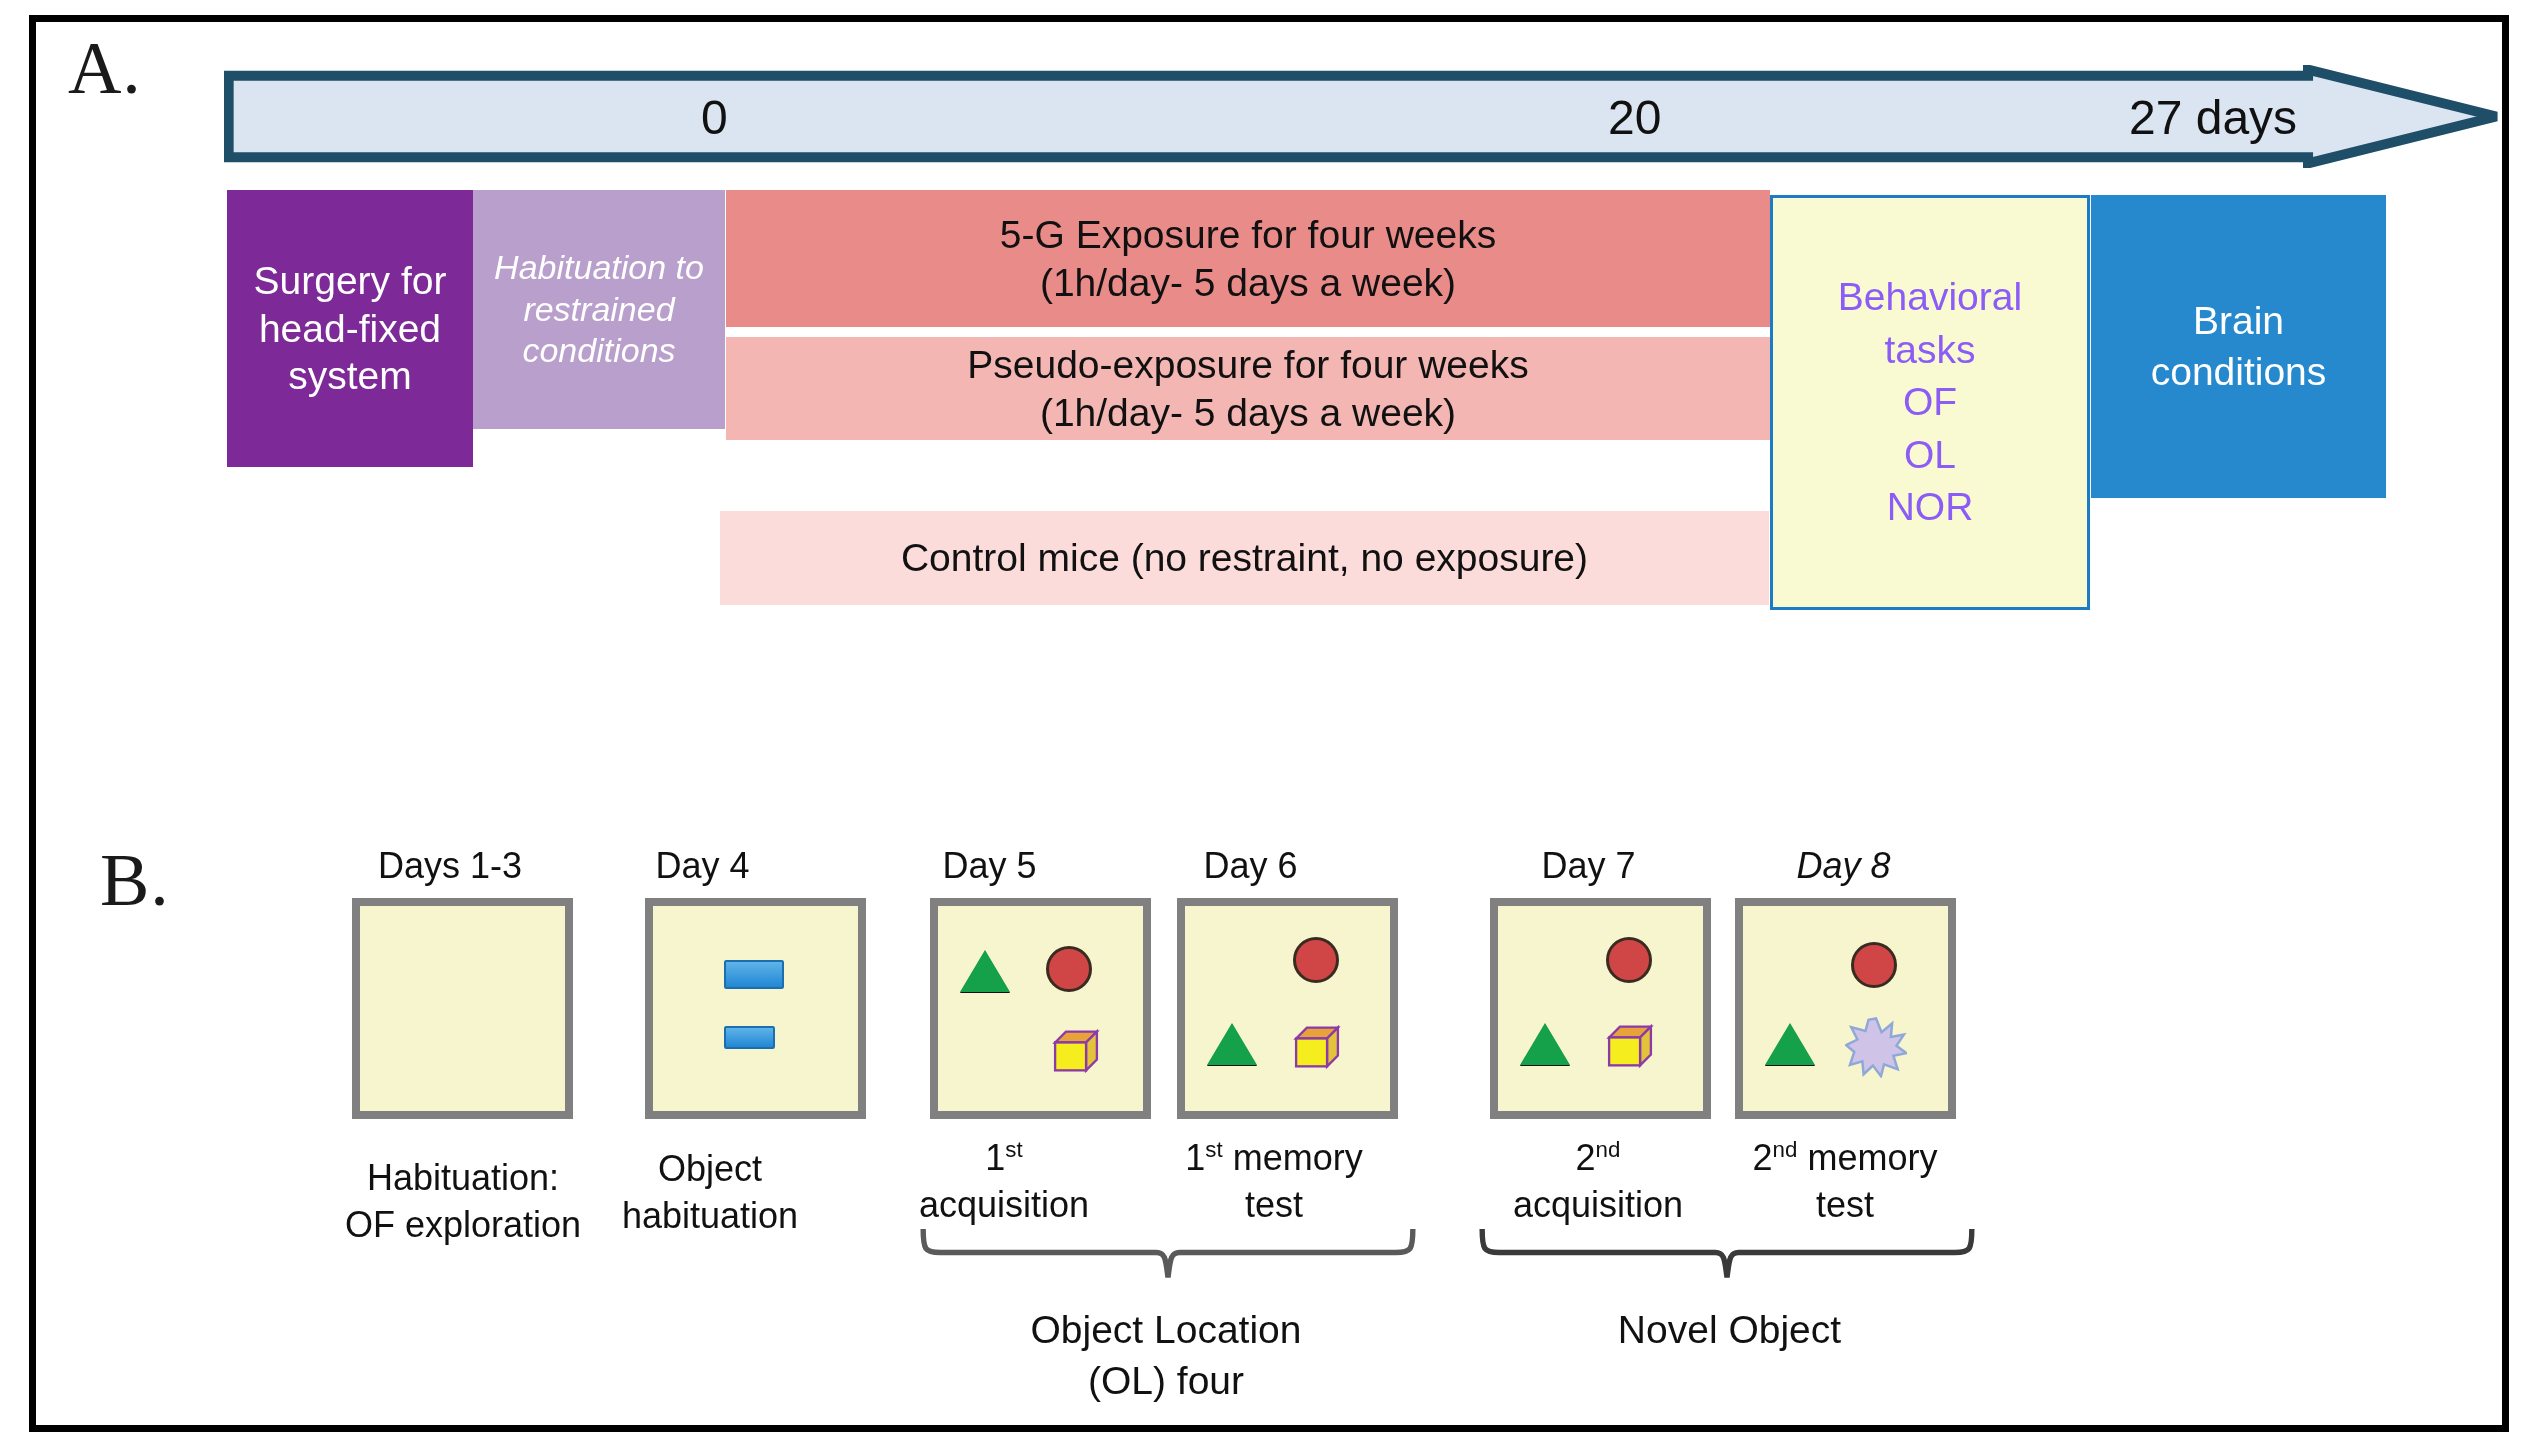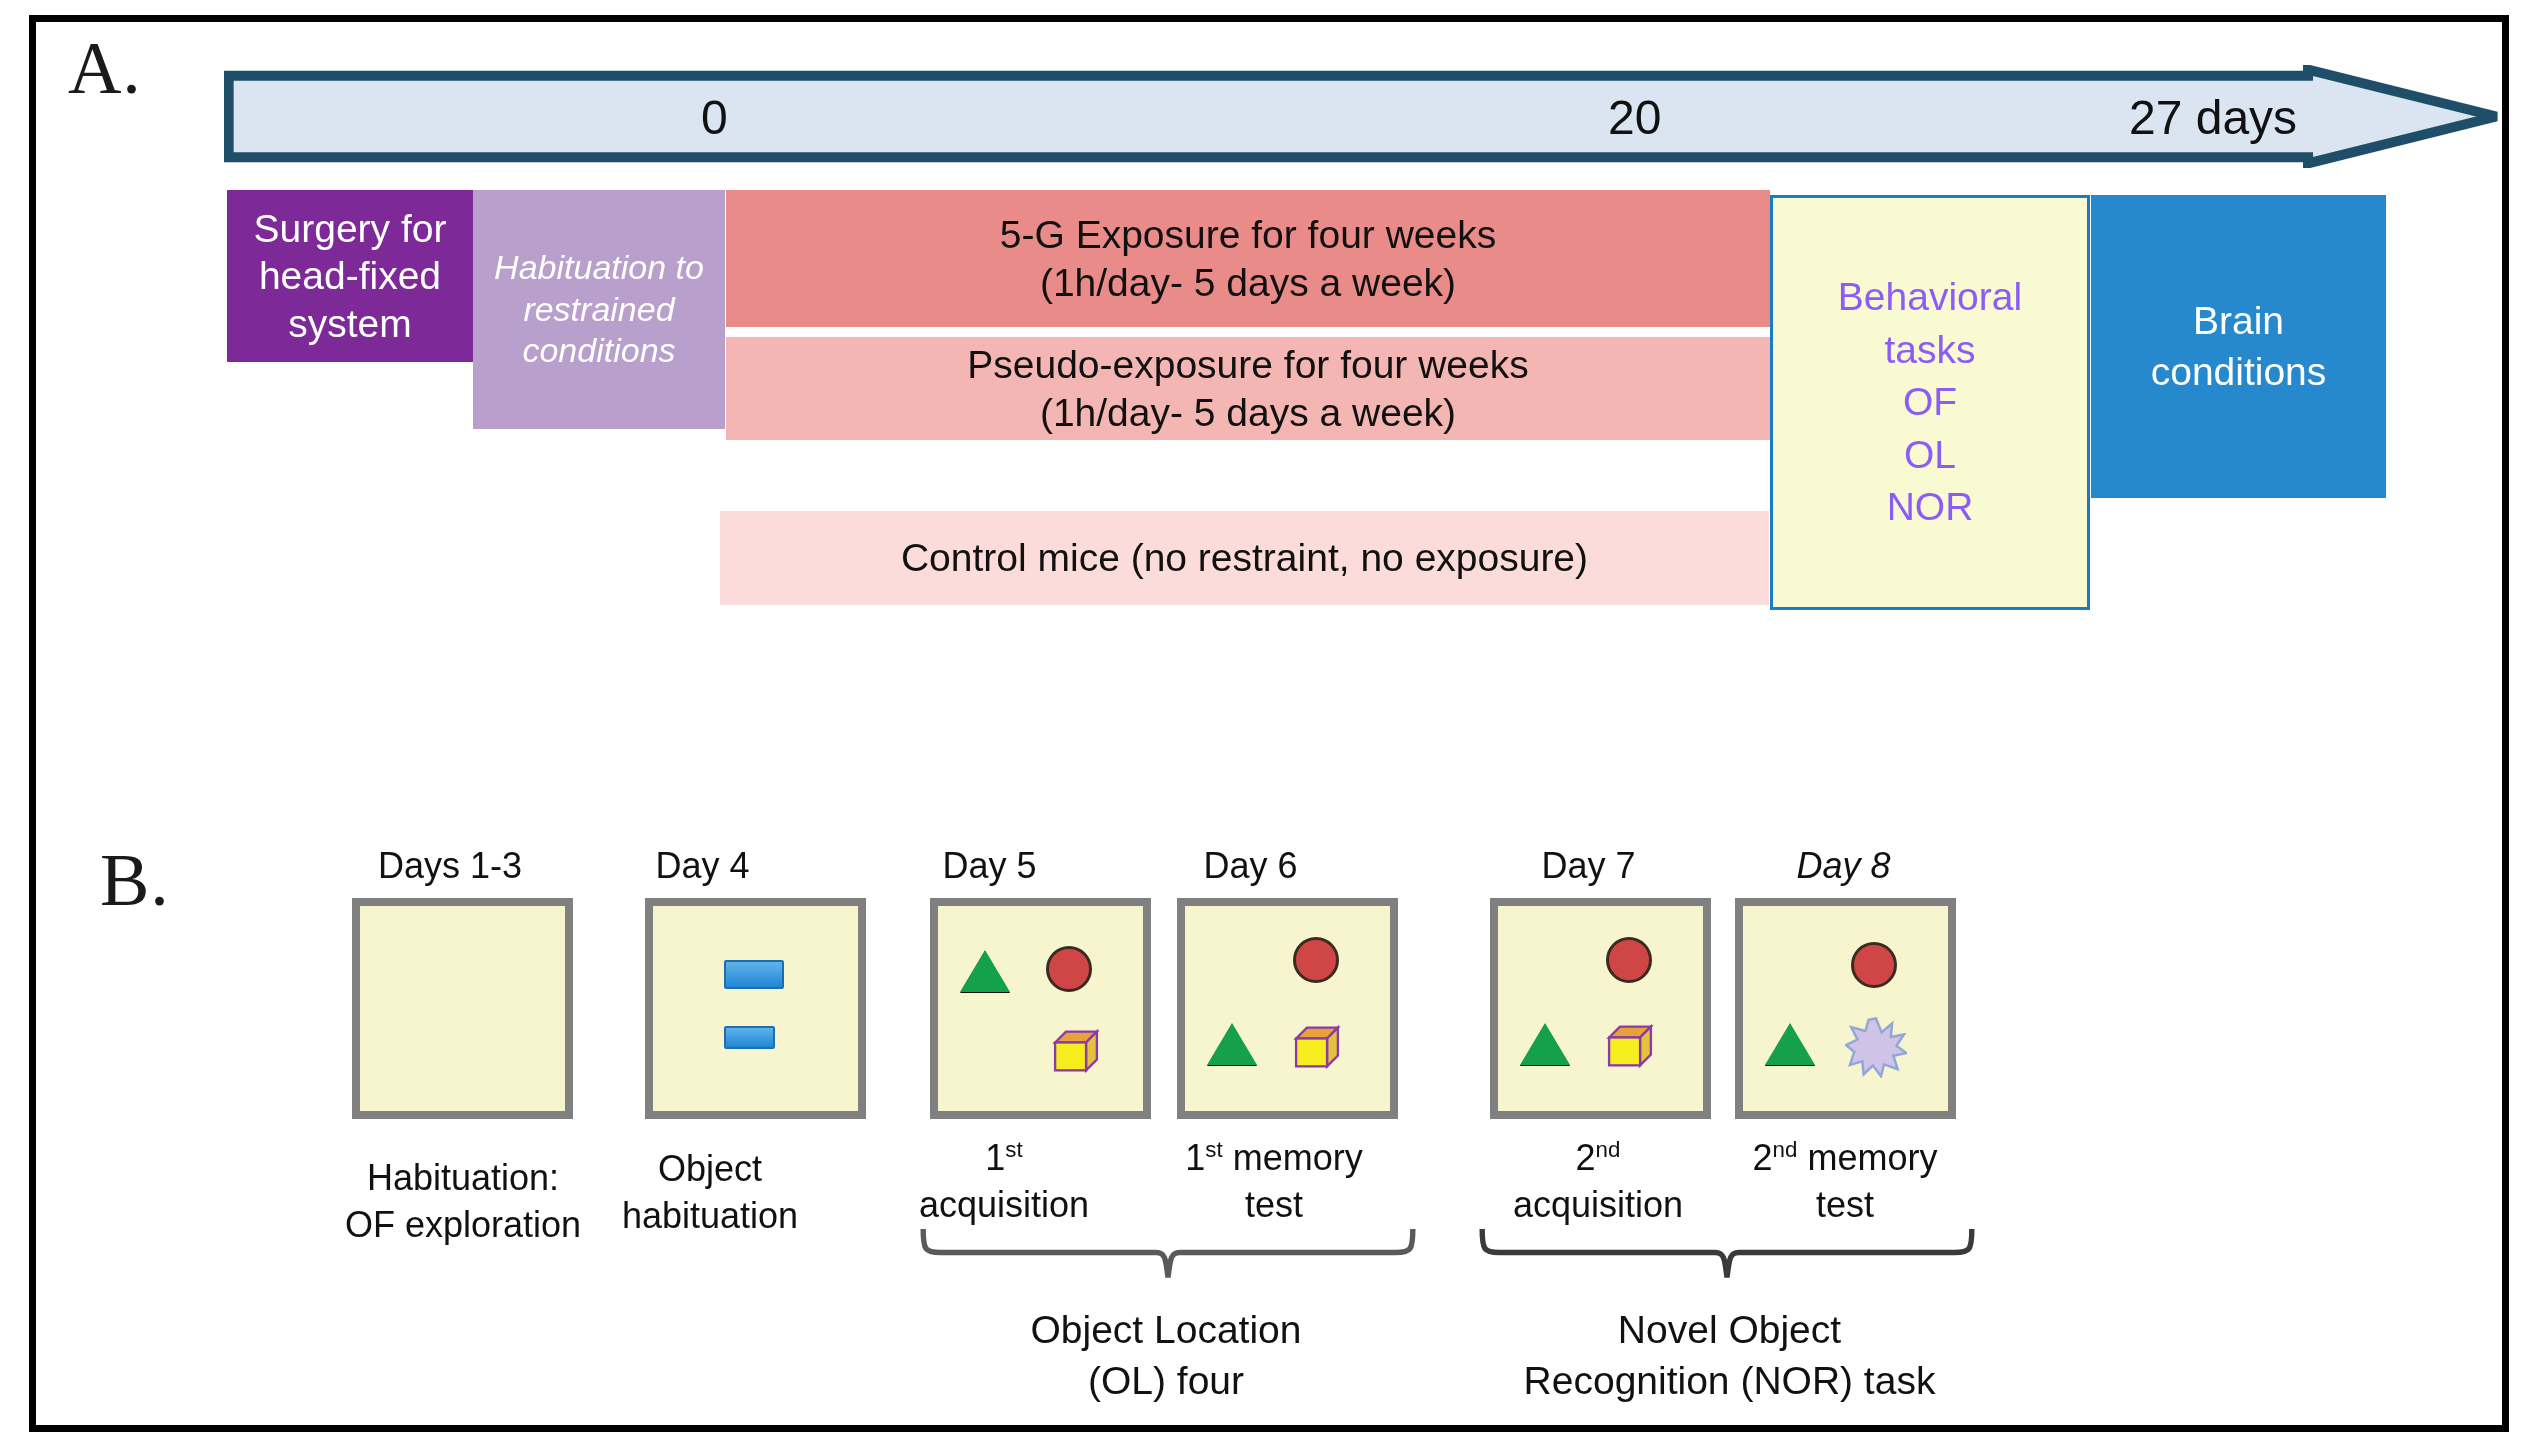--- a/index.html
+++ b/index.html
@@ -10,21 +10,21 @@
   
   .panel-letter{position:absolute;font-family:"Liberation Serif",serif;font-size:74px;color:#1a1a1a;font-weight:400;letter-spacing:0.8px;}
 
   #timeline-arrow{position:absolute;left:224px;top:65px;width:2277px;height:103px;}
   #timeline-arrow svg{display:block;width:100%;height:100%;}
   .tl-label{position:absolute;font-size:48px;color:#111;font-family:"Liberation Sans",sans-serif;white-space:nowrap;}
 
   .bar{position:absolute;display:flex;align-items:center;justify-content:center;text-align:center;box-sizing:border-box;line-height:1.22;}
   .bar-text{width:100%;padding:0 6.2px;}
 
-  #bar-surgery{left:227px;top:190px;width:246px;height:172px;background:#7D2A98;color:#fff;font-size:39px;}
+  #bar-surgery{left:227px;top:190px;width:246px;height:277px;background:#7D2A98;color:#fff;font-size:39px;}
   #bar-habituation{left:473px;top:190px;width:252px;height:239px;background:#B99FCB;color:#fff;font-size:34px;font-style:italic;}
   #bar-exposure{left:726px;top:190px;width:1044px;height:137px;background:#E98C89;color:#111;font-size:39px;}
   #bar-pseudo{left:726px;top:337px;width:1044px;height:103px;background:#F4B6B3;color:#111;font-size:39px;}
   #bar-control{left:720px;top:511px;width:1049px;height:94px;background:#FBDCDB;color:#111;font-size:39px;}
 
   #box-behavioral{position:absolute;left:1770px;top:195px;width:320px;height:415px;background:#FAFAD2;border:3.9px solid #1B7BC4;box-sizing:border-box;
      display:flex;align-items:center;justify-content:center;color:#8b5cf6;font-size:39px;line-height:1.35;text-align:center;}
   #box-brain{position:absolute;left:2091px;top:195px;width:295px;height:303px;background:#2689CE;color:#fff;font-size:39px;
      display:flex;align-items:center;justify-content:center;text-align:center;line-height:1.3;}
 
@@ -199,16 +199,15 @@
     <div>(OL) four</div>
   </div>
 
   <div class="brace" style="left:1476px;top:1226px;width:502px;height:56px;">
     <svg viewBox="0 0 650 72" preserveAspectRatio="none">
       <path d="M8,4 C8,30 10,34 30,34 L310,34 C322,34 322,44 325,66 C328,44 328,34 340,34 L620,34 C640,34 642,30 642,4" fill="none" stroke="#3a3a3a" stroke-width="7"></path>
     </svg>
   </div>
   <div class="tasklabel" style="left:1467px;top:1305px;width:525px;">
     <div>Novel Object</div>
-    <div>Recognition (NOR) task</div>
   </div>
 </div>
 
 
 </body></html>

